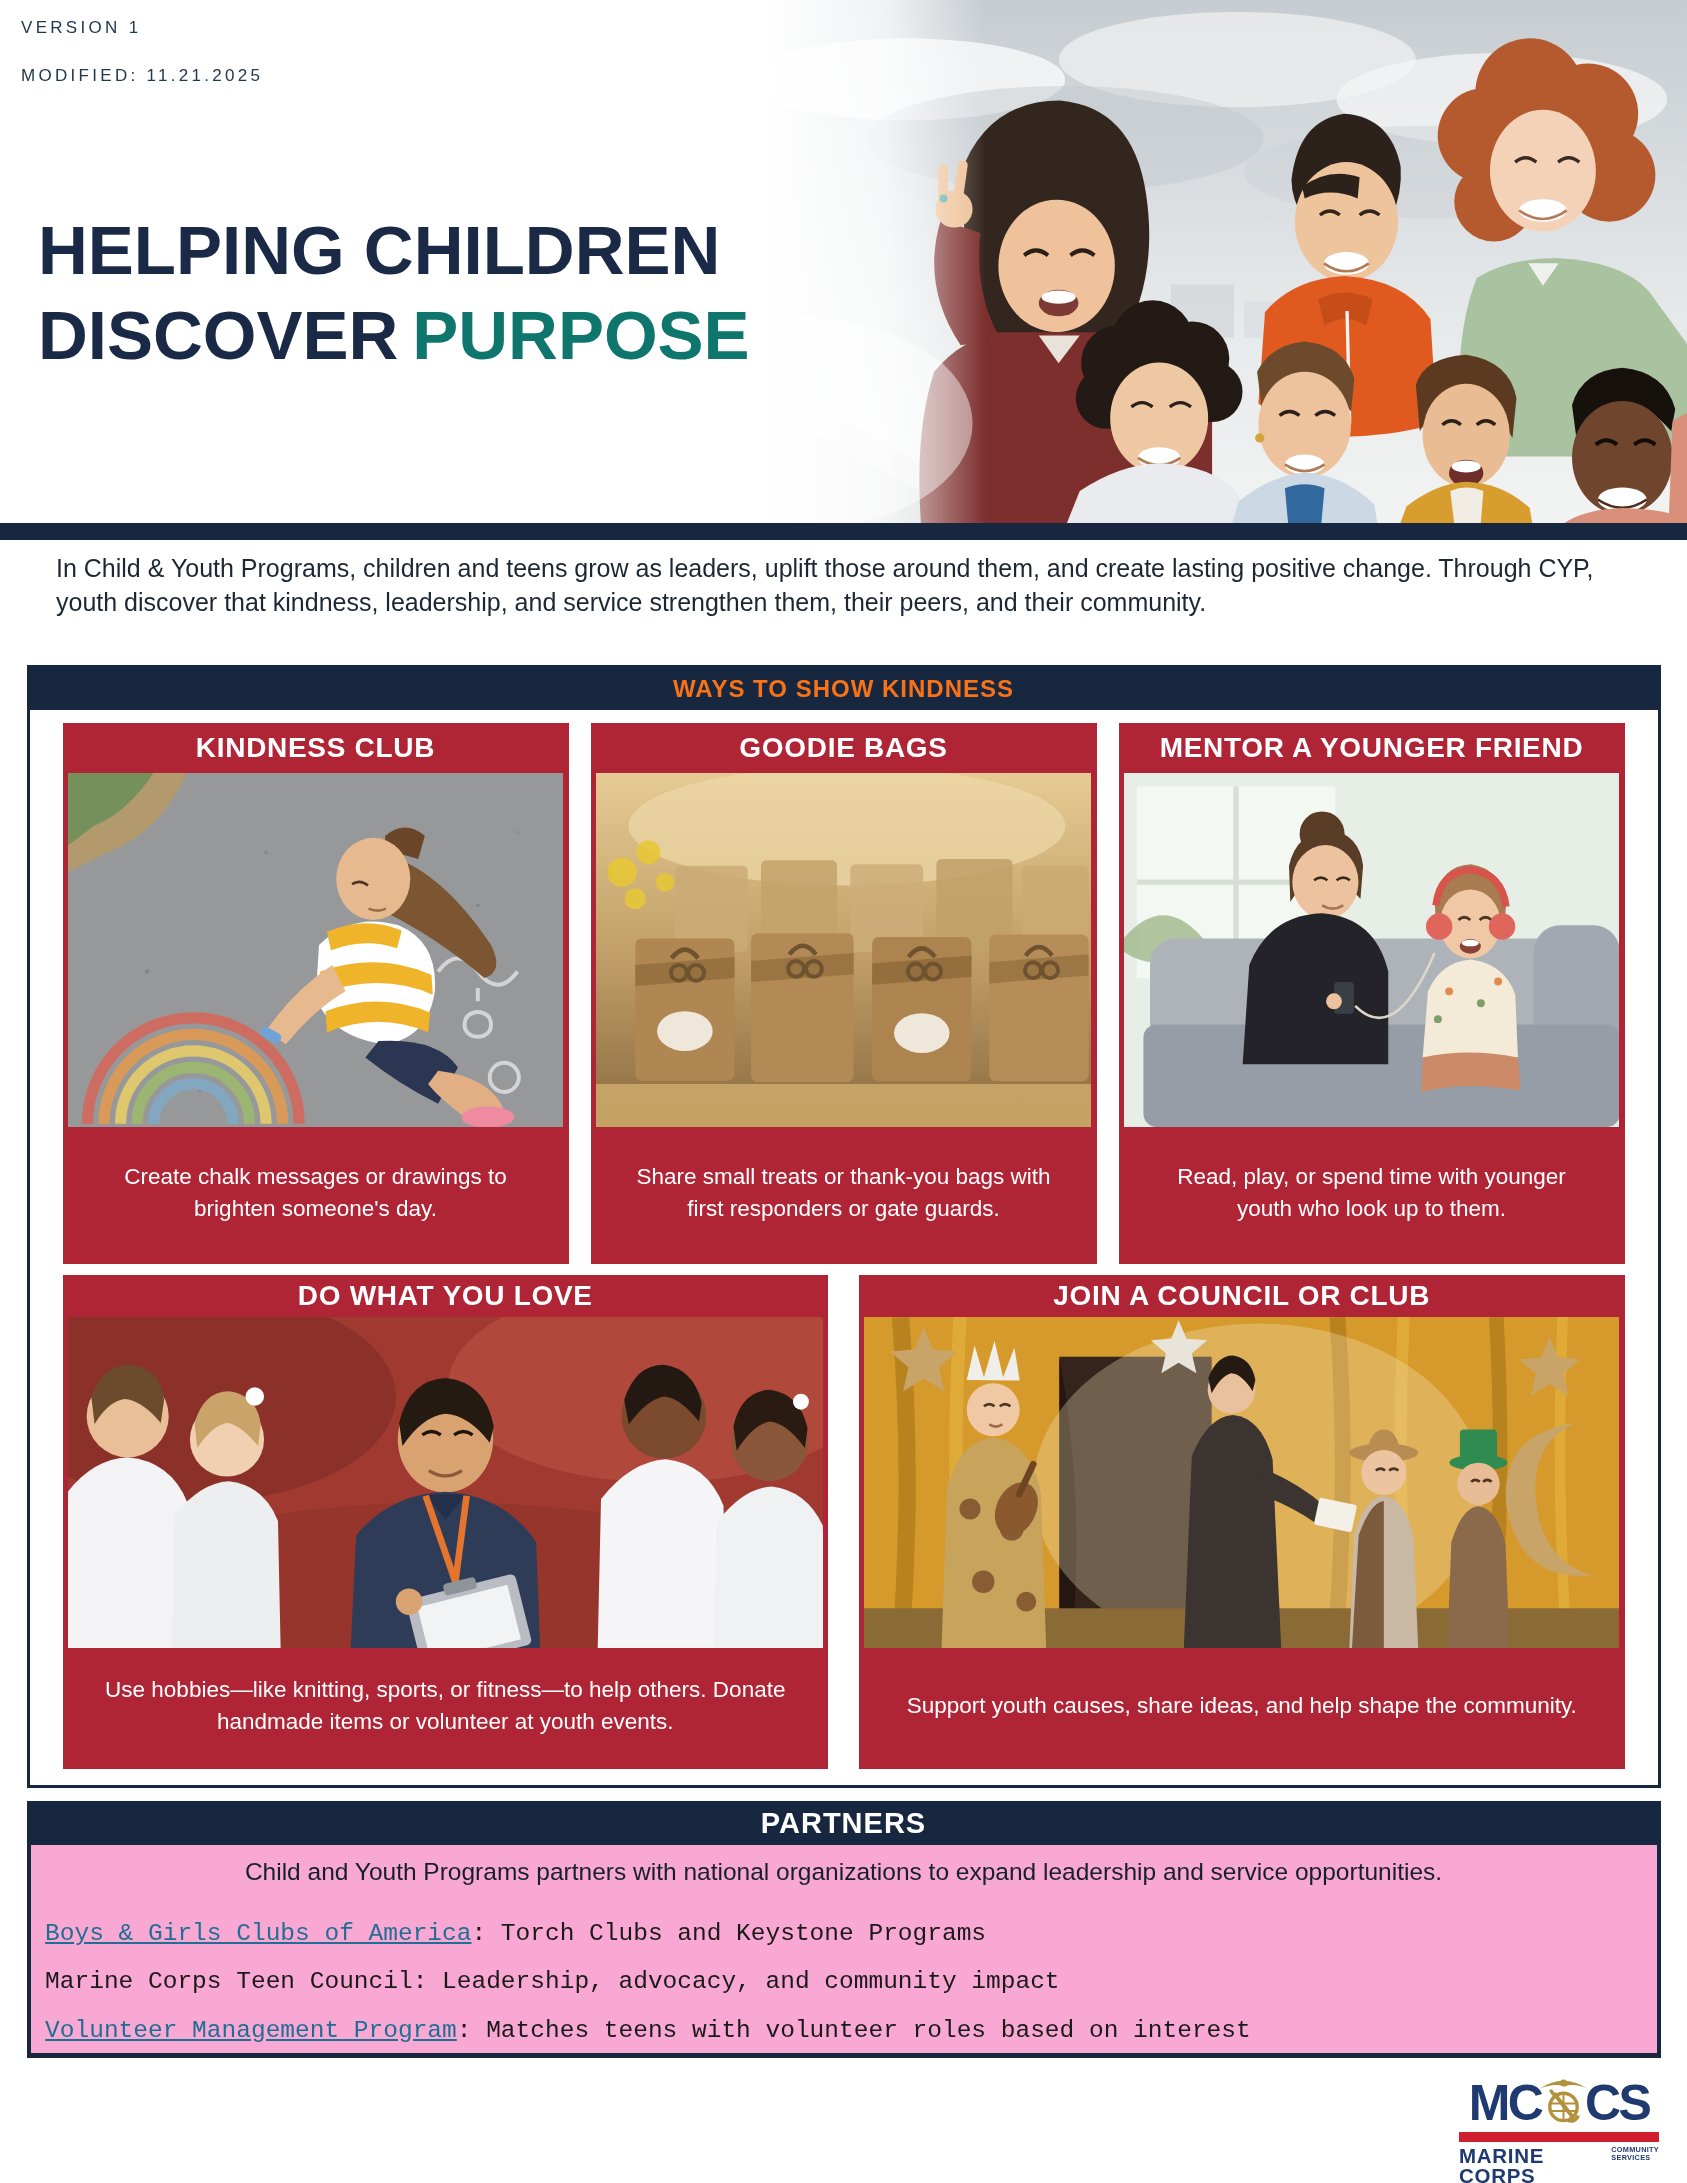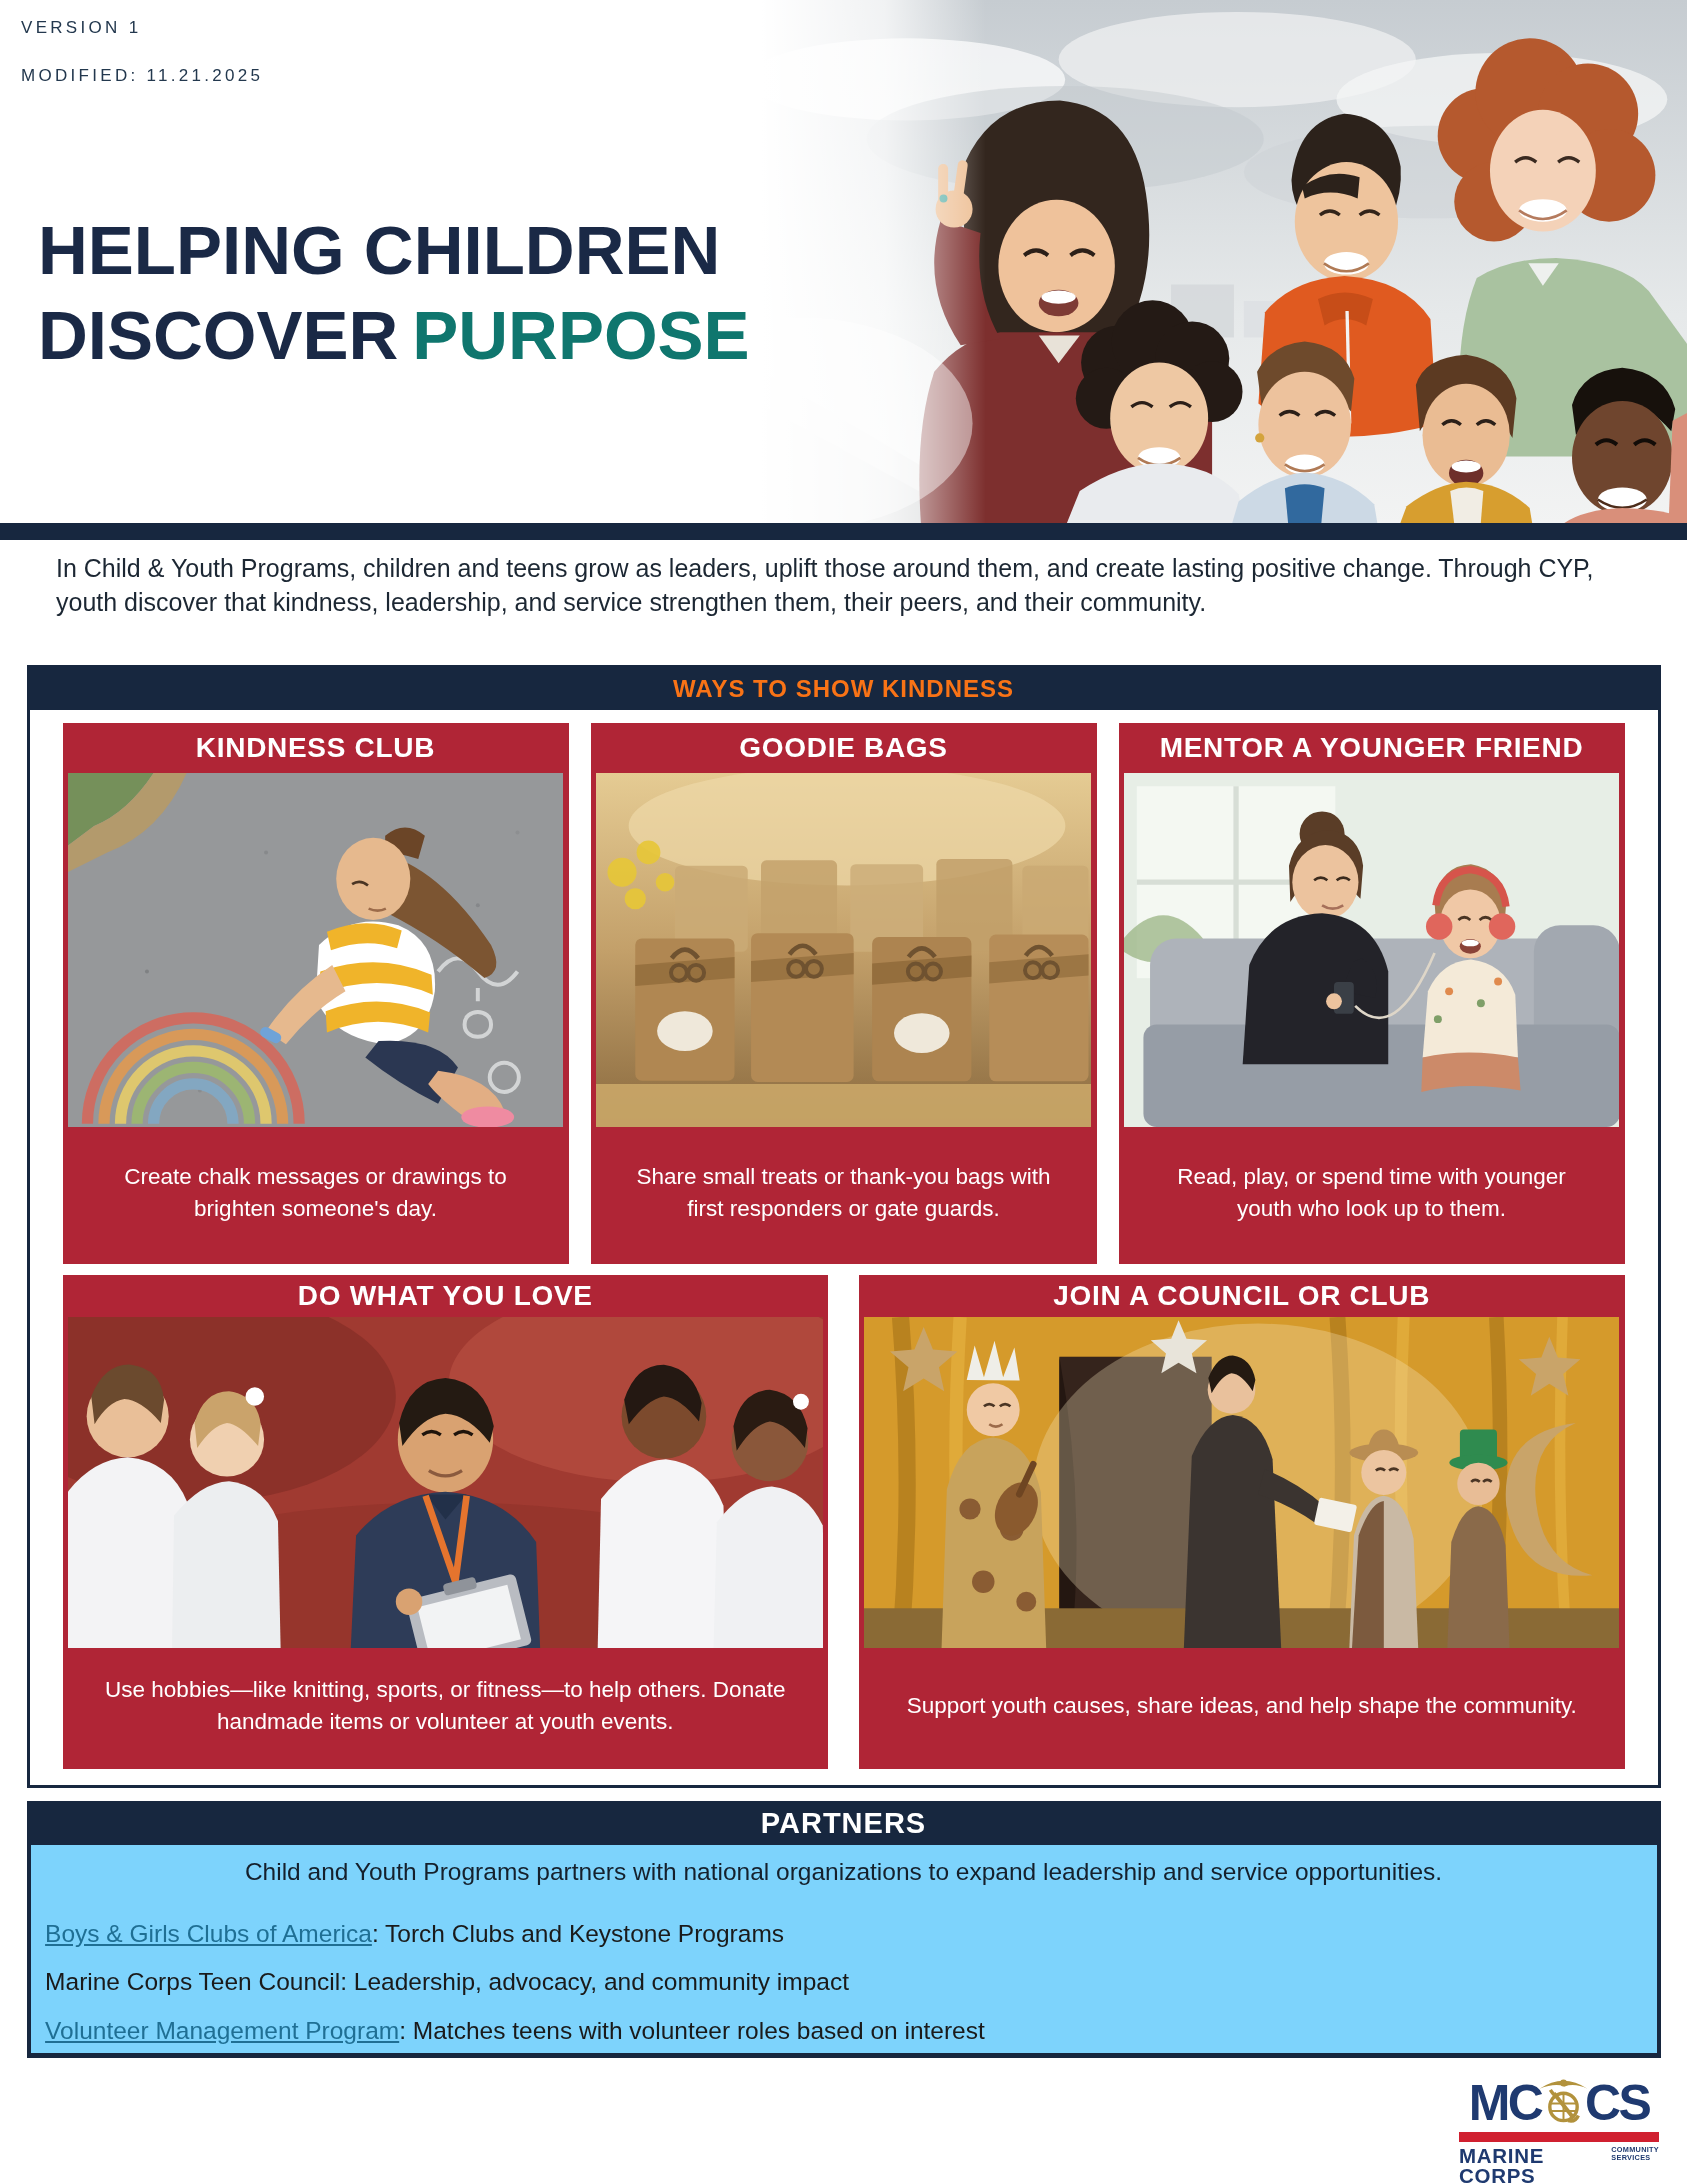--- a/index.html
+++ b/index.html
@@ -63,28 +63,28 @@
   .row2 .card-caption { padding:4px 34px 9.3px 34px; }
   
   .partners-banner {
     position:absolute; left:26.5px; top:1801px; width:1634px; height:44px;
     background:#17273f; color:#fff; text-align:center; line-height:44px;
     font-weight:800; font-size:29px; letter-spacing:1px;
   }
   .partners-box {
     position:absolute; left:26.5px; top:1845px; width:1634px; height:213px;
     border-left:4px solid #17273f; border-right:4px solid #17273f; border-bottom:5.3px solid #17273f;
-    background:#7dd3fc;
+    background:#f9a8d4;
   }
   .partners-intro {
     margin-top:10.6px; text-align:center; font-size:24.5px; line-height:32px;
     color:#15202c; font-weight:500;
   }
   .partners-list { margin-top:32px; padding-left:14.6px; font-size:24.5px; color:#1a1a1a; font-weight:500; }
-  .partner-item { margin-bottom:20.5px; line-height:28px; }
+  .partner-item { margin-bottom:20.5px; line-height:28px;font-family:Liberation Mono, monospace; }
   .plink { color:#1f6f94; text-decoration:underline; cursor:pointer; }
   .pplain { color:#1a1a1a; }
   
   .logo { position:absolute; right:28px; top:2075px; width:200px; }
   .logo-top { display:flex; align-items:center; justify-content:center; }
   .logo-letters { font-size:50px; font-weight:800; color:#1f3a70; letter-spacing:-2.6px; line-height:53px; }
   .logo-emblem { width:57px; height:57px; margin:0 -6.6px; position:relative; z-index:2; }
   .logo-bar { height:10px; background:#d02030; margin-top:0px; }
   .logo-bottom { display:flex; align-items:flex-start; justify-content:center; gap:6px; margin-top:4px; }
   .logo-mc2 { font-size:20.5px; font-weight:800; color:#1f3a70; letter-spacing:0.7px; line-height:20px; }

